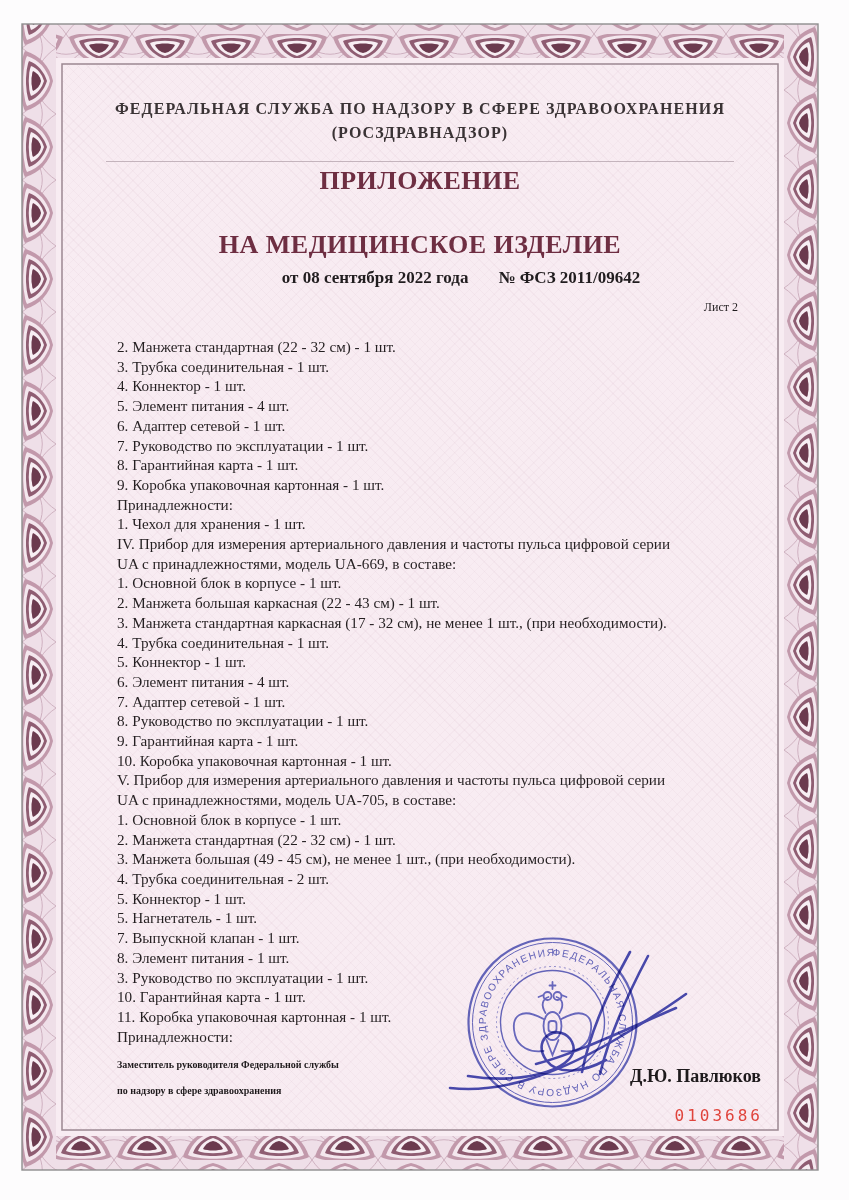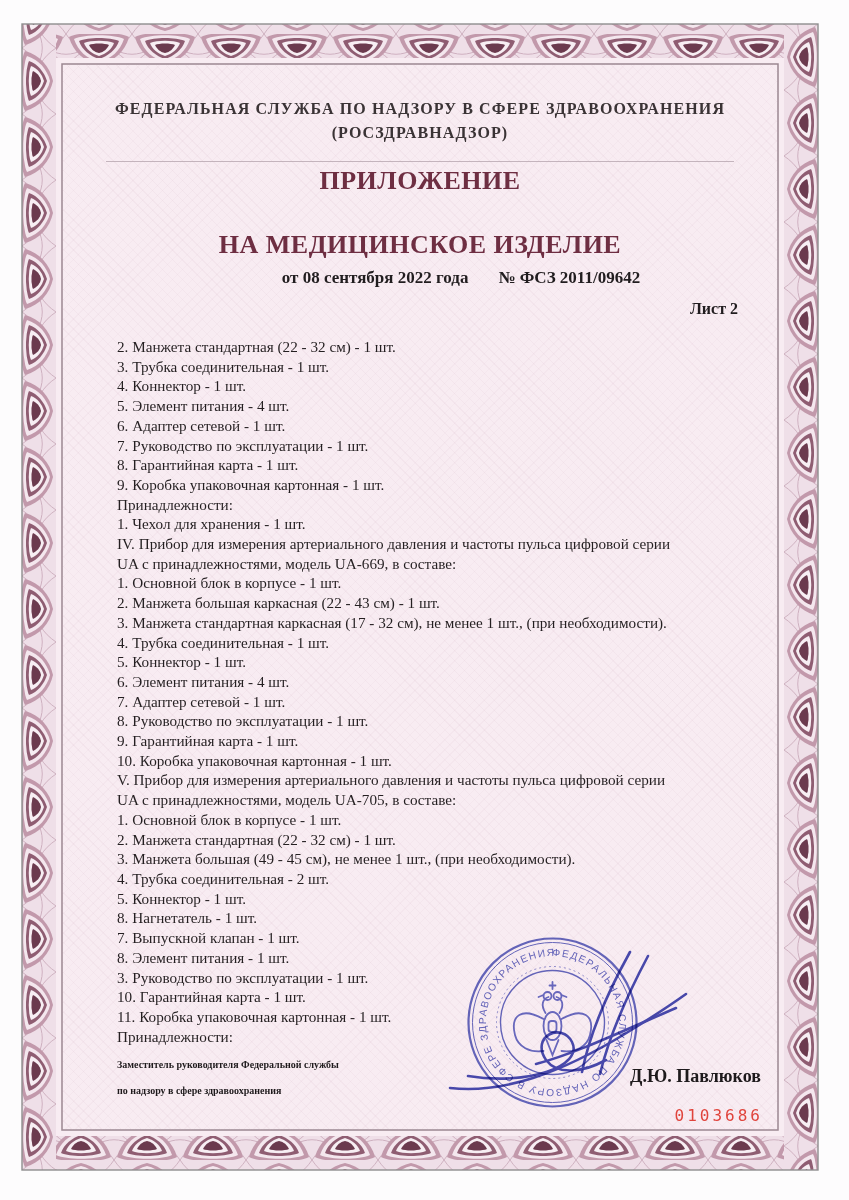--- a/index.html
+++ b/index.html
@@ -15,21 +15,21 @@
       repeating-linear-gradient(45deg, rgba(205,165,185,.10) 0 1px, rgba(0,0,0,0) 1px 7px),
       repeating-linear-gradient(-45deg, rgba(205,165,185,.08) 0 1px, rgba(0,0,0,0) 1px 7px);
   }
   .abs{position:absolute;}
   .center{left:0;width:716px;text-align:center;}
   .org-line{font-size:16px;letter-spacing:1.1px;color:#3a3335;font-weight:bold;}
   .rule{left:44px;width:628px;height:1px;background:#b3a2ab;opacity:.75;}
   .title-line{font-weight:bold;font-size:26px;letter-spacing:.5px;color:#6e2e42;}
   .date-row{left:0;width:716px;display:flex;justify-content:center;gap:30px;
     font-weight:bold;font-size:17px;color:#211d1f;box-sizing:border-box;margin-left:41px;}
-  .sheet{right:40px;font-weight:bold;font-size:16px;color:#211d1f;}
+  .sheet{right:40px;font-weight:normal;font-size:12px;color:#211d1f;}
   .body-lines{left:55px;width:648px;font-size:15.2px;line-height:19.7px;color:#241f21;}
   .body-line{white-space:nowrap;}
   .sig-block{left:55px;font-weight:bold;font-size:10px;line-height:26px;color:#1e1a1c;}
   .sig-name{right:17px;font-weight:bold;font-size:18px;color:#1e1a1c;}
   .serial{right:15px;font-family:"DejaVu Sans Mono",monospace;font-size:16px;
     letter-spacing:3px;color:#e0443c;margin-left:8px;}
   .stamp-svg{position:absolute;left:450px;top:920px;mix-blend-mode:multiply;opacity:.88;}
   .sign-svg{position:absolute;left:432px;top:912px;mix-blend-mode:multiply;opacity:.92;}
 </style>
 </head>
@@ -113,21 +113,21 @@
         <div class="body-line">8. Руководство по эксплуатации - 1 шт.</div>
         <div class="body-line">9. Гарантийная карта - 1 шт.</div>
         <div class="body-line">10. Коробка упаковочная картонная - 1 шт.</div>
         <div class="body-line">V. Прибор для измерения артериального давления и частоты пульса цифровой серии</div>
         <div class="body-line">UA с принадлежностями, модель UA-705, в составе:</div>
         <div class="body-line">1. Основной блок в корпусе - 1 шт.</div>
         <div class="body-line">2. Манжета стандартная (22 - 32 см) - 1 шт.</div>
         <div class="body-line">3. Манжета большая (49 - 45 см), не менее 1 шт., (при необходимости).</div>
         <div class="body-line">4. Трубка соединительная - 2 шт.</div>
         <div class="body-line">5. Коннектор - 1 шт.</div>
-        <div class="body-line">8. Нагнетатель - 1 шт.</div>
+        <div class="body-line">5. Нагнетатель - 1 шт.</div>
         <div class="body-line">7. Выпускной клапан - 1 шт.</div>
         <div class="body-line">8. Элемент питания - 1 шт.</div>
         <div class="body-line">3. Руководство по эксплуатации - 1 шт.</div>
         <div class="body-line">10. Гарантийная карта - 1 шт.</div>
         <div class="body-line">11. Коробка упаковочная картонная - 1 шт.</div>
         <div class="body-line">Принадлежности:</div>
       </div>
 
     <div class="abs sig-block" style="top:988px">
       <div>Заместитель руководителя Федеральной службы</div>

